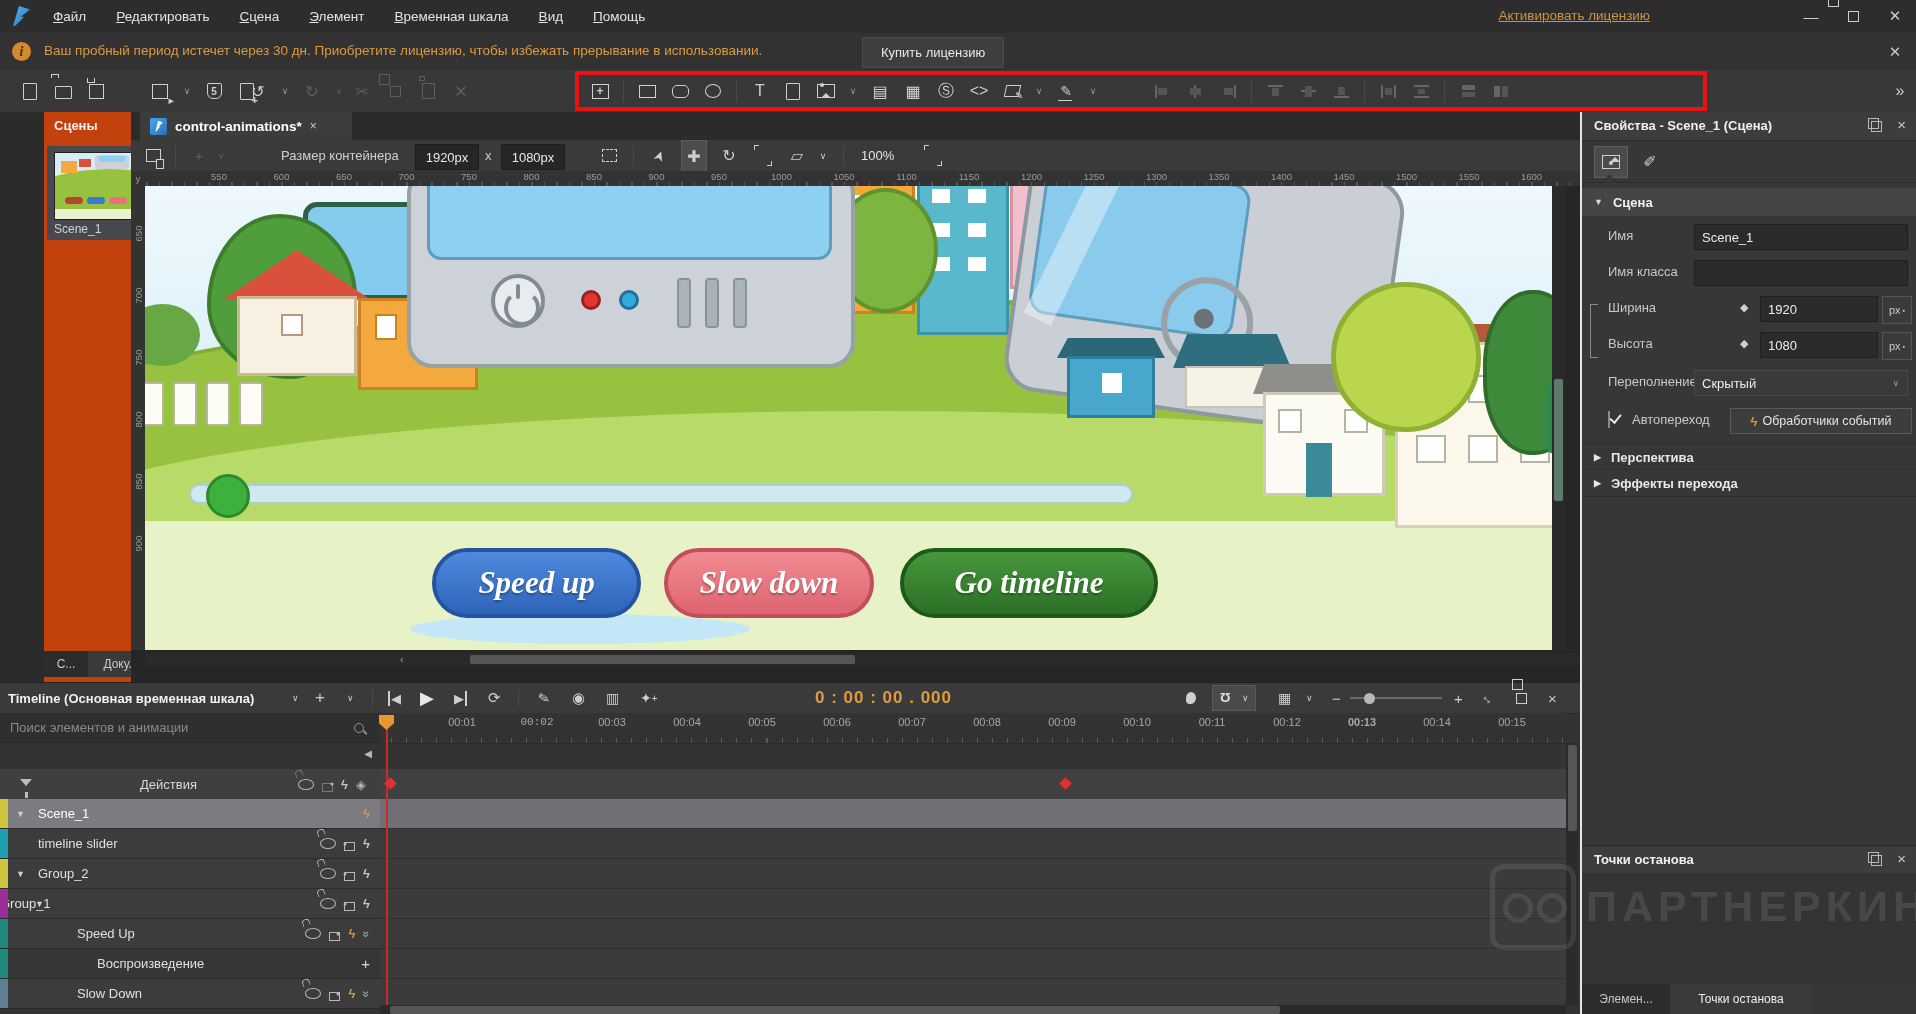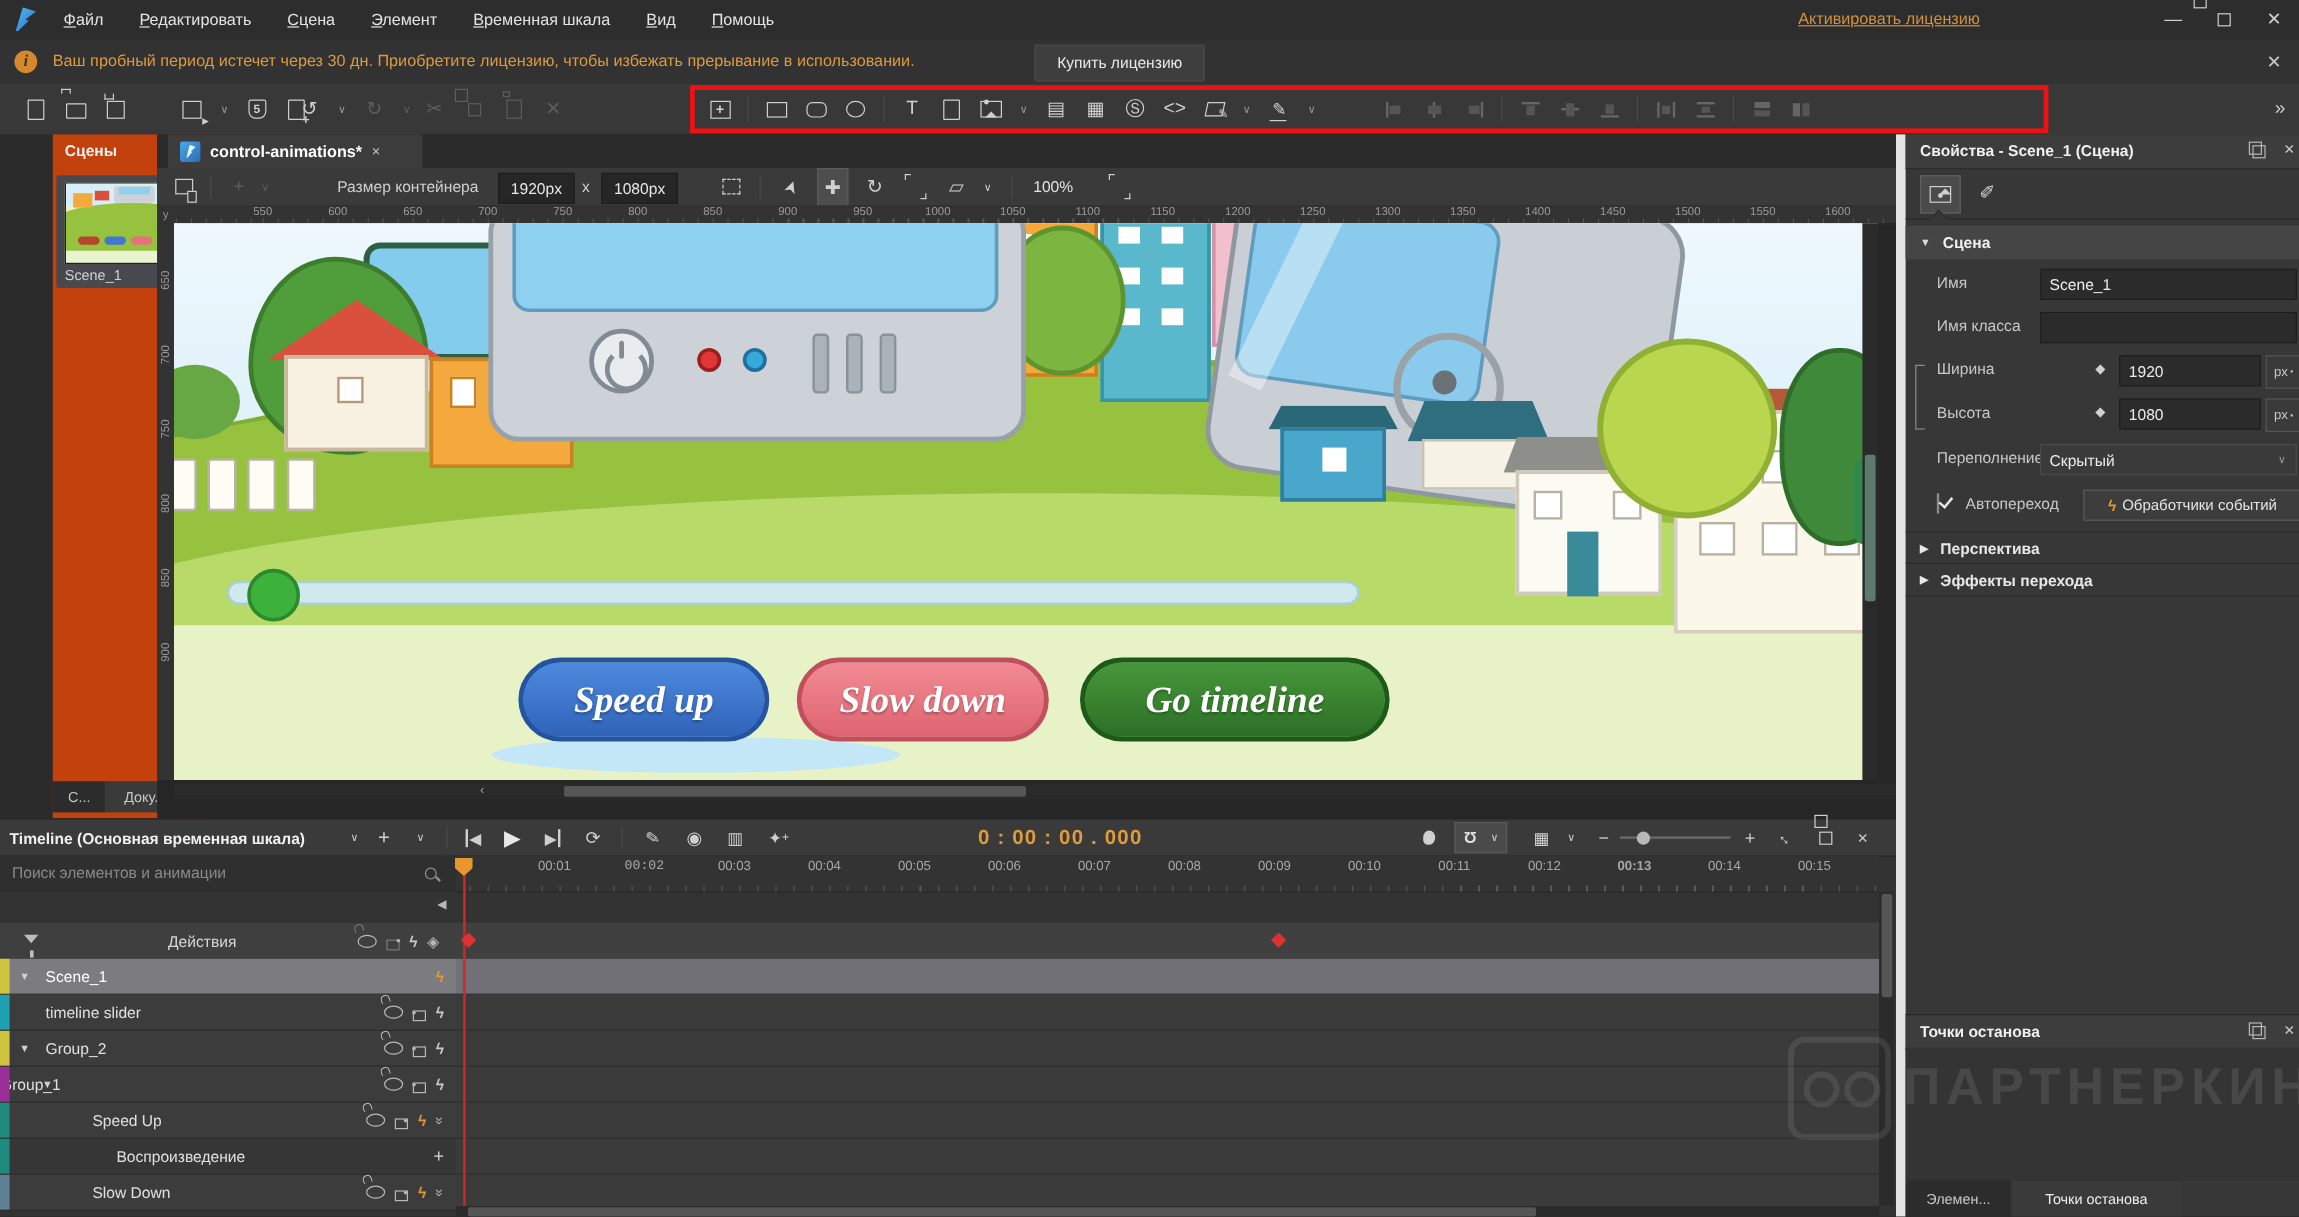--- a/index.html
+++ b/index.html
@@ -142,21 +142,21 @@
   .dchev{display:inline-block;transform:rotate(90deg);font-size:12px;color:#b0b0b0;}
   .lane{position:absolute;left:380px;width:1186px;height:30px;background:#3b3b3b;border-bottom:1px solid #2f2f2f;box-sizing:border-box;}
   .lane.sel{background:#707076;}
   #playhead-line{left:386px;top:46px;width:2px;height:276px;background:#cc2a2a;z-index:8;}
   #playhead-cap{left:379px;top:32px;width:15px;height:15px;background:#e8962e;clip-path:polygon(0 0,100% 0,100% 55%,50% 100%,0 55%);z-index:9;}
   .kf{position:absolute;width:9px;height:9px;background:#e03030;transform:rotate(45deg);z-index:9;}
   #tl-hscroll{left:380px;top:322px;width:1186px;height:10px;background:#2b2b2b;}
   #tl-vscroll{left:1566px;top:60px;width:12px;height:262px;background:#2b2b2b;}
   .thumbbar{position:absolute;background:#565656;border-radius:2px;}
   
-  #right-panel{left:1580px;top:112px;width:336px;height:902px;background:#373737;border-left:8px solid #e5e5e5;box-sizing:border-box;}
+  #right-panel{left:1580px;top:112px;width:336px;height:902px;background:#373737;border-left:2px solid #e5e5e5;box-sizing:border-box;}
   .rp{position:absolute;}
   .phead{background:#3d3d3d;border-bottom:1px solid #2c2c2c;}
   .plabel{color:#c8c8c8;font-size:13px;}
   .pinput{background:#2b2b2b;border:1px solid #1f1f1f;color:#ececec;font-size:13px;padding:0 7px;font-family:"Liberation Sans",sans-serif;box-sizing:border-box;}
   .diamond{color:#d0d0d0;font-size:11px;}
   .unitbox{background:#3a3a3a;border:1px solid #555;color:#c8c8c8;font-size:11px;display:flex;align-items:center;justify-content:center;gap:2px;}
   .secrow{position:absolute;left:0;width:334px;height:26px;display:flex;align-items:center;border-top:1px solid #2e2e2e;color:#e8e8e8;font-weight:bold;}
   .checkbox{width:14px;height:14px;border:1px solid #8a8a8a;background:#2b2b2b;position:relative;}
   .checkbox::after{content:'';position:absolute;left:3px;top:0px;width:5px;height:9px;border-right:2px solid #e8e8e8;border-bottom:2px solid #e8e8e8;transform:rotate(40deg);}
   #watermark{left:1490px;top:864px;width:420px;height:90px;pointer-events:none;z-index:40;}

